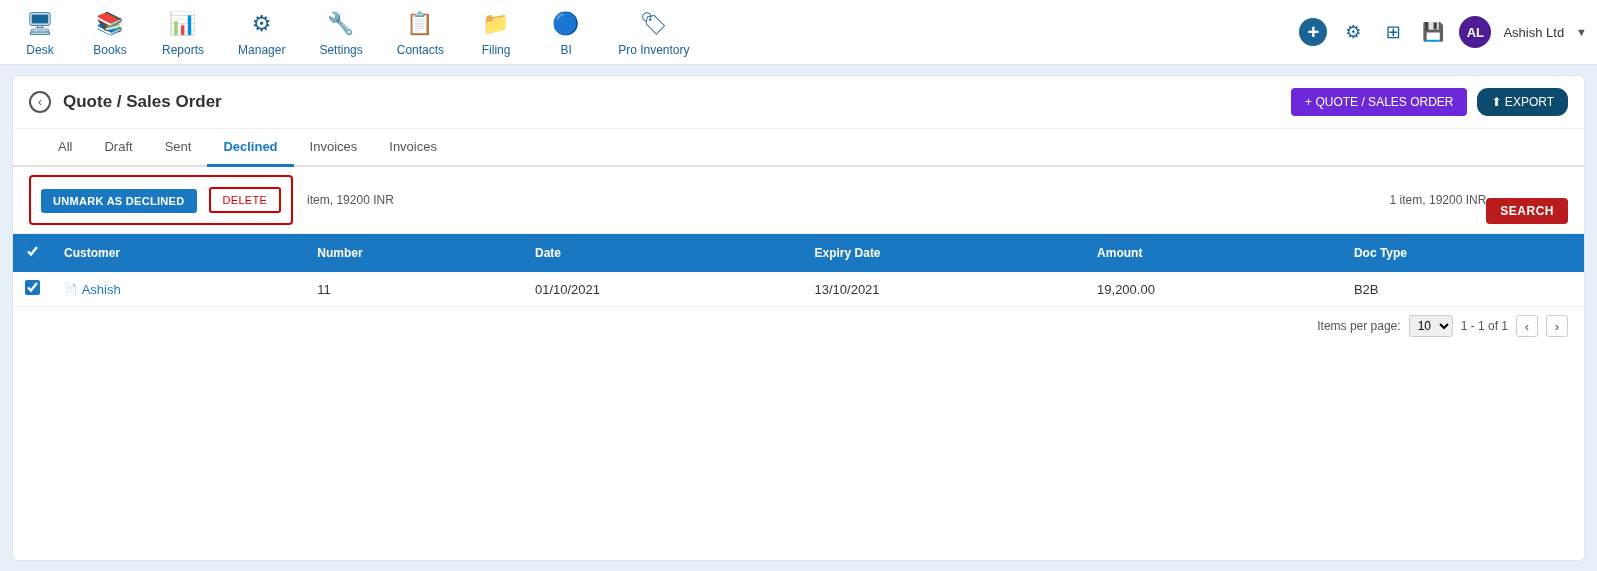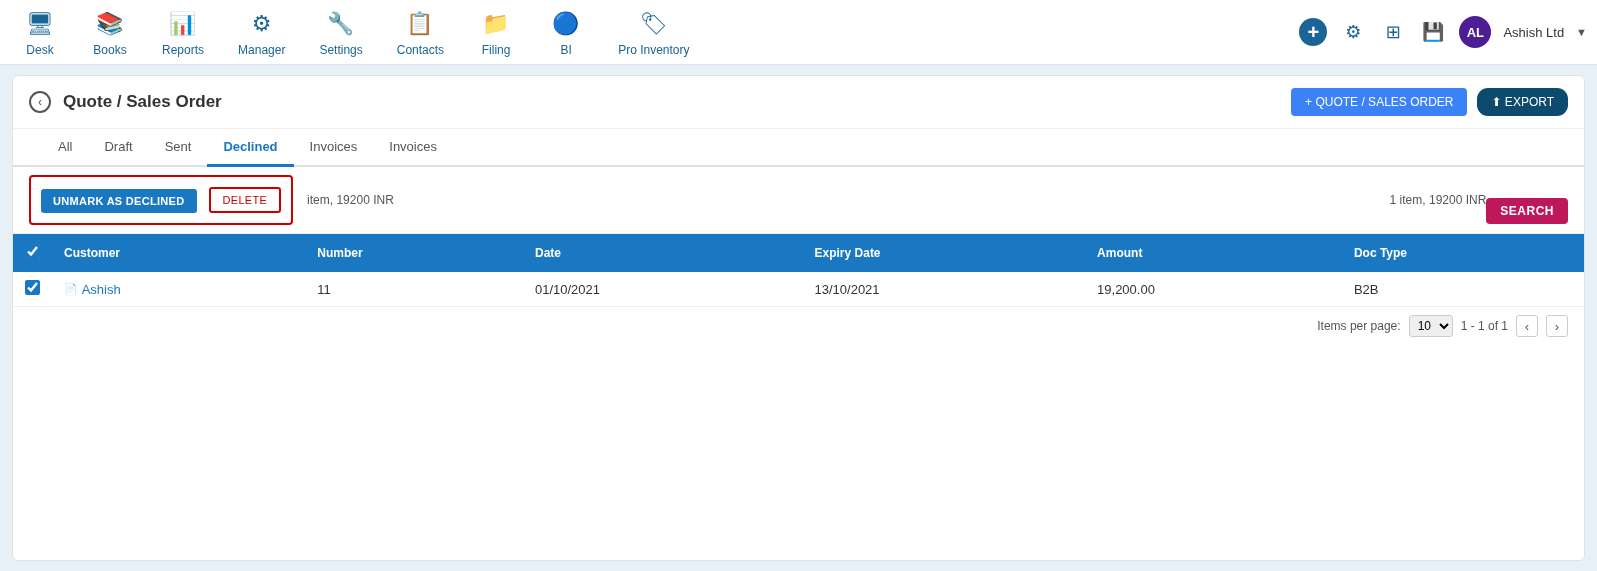--- a/index.html
+++ b/index.html
@@ -127,21 +127,21 @@
       font-size: 17px;
       font-weight: bold;
       color: #333;
       flex: 1;
     }
     .header-actions {
       display: flex;
       gap: 10px;
     }
     .btn-blue {
-      background: #3b82f6;
+      background: #6d28d9;
       color: #fff;
       border: none;
       padding: 0 14px;
       border-radius: 4px;
       font-size: 12px;
       cursor: pointer;
       display: flex;
       align-items: center;
       gap: 5px;
     }
@@ -228,21 +228,21 @@
     .toolbar-right {
       margin-left: auto;
       display: flex;
       align-items: center;
     }
     .toolbar-right-info {
       font-size: 12px;
       color: #555;
     }
     .btn-search {
-      background: #be185d;
+      background: #b91c1c;
       color: #fff;
       border: none;
       padding: 6px 14px;
       border-radius: 4px;
       font-size: 12px;
       font-weight: bold;
       cursor: pointer;
       letter-spacing: 0.5px;
       margin-top: 21px;
     }

